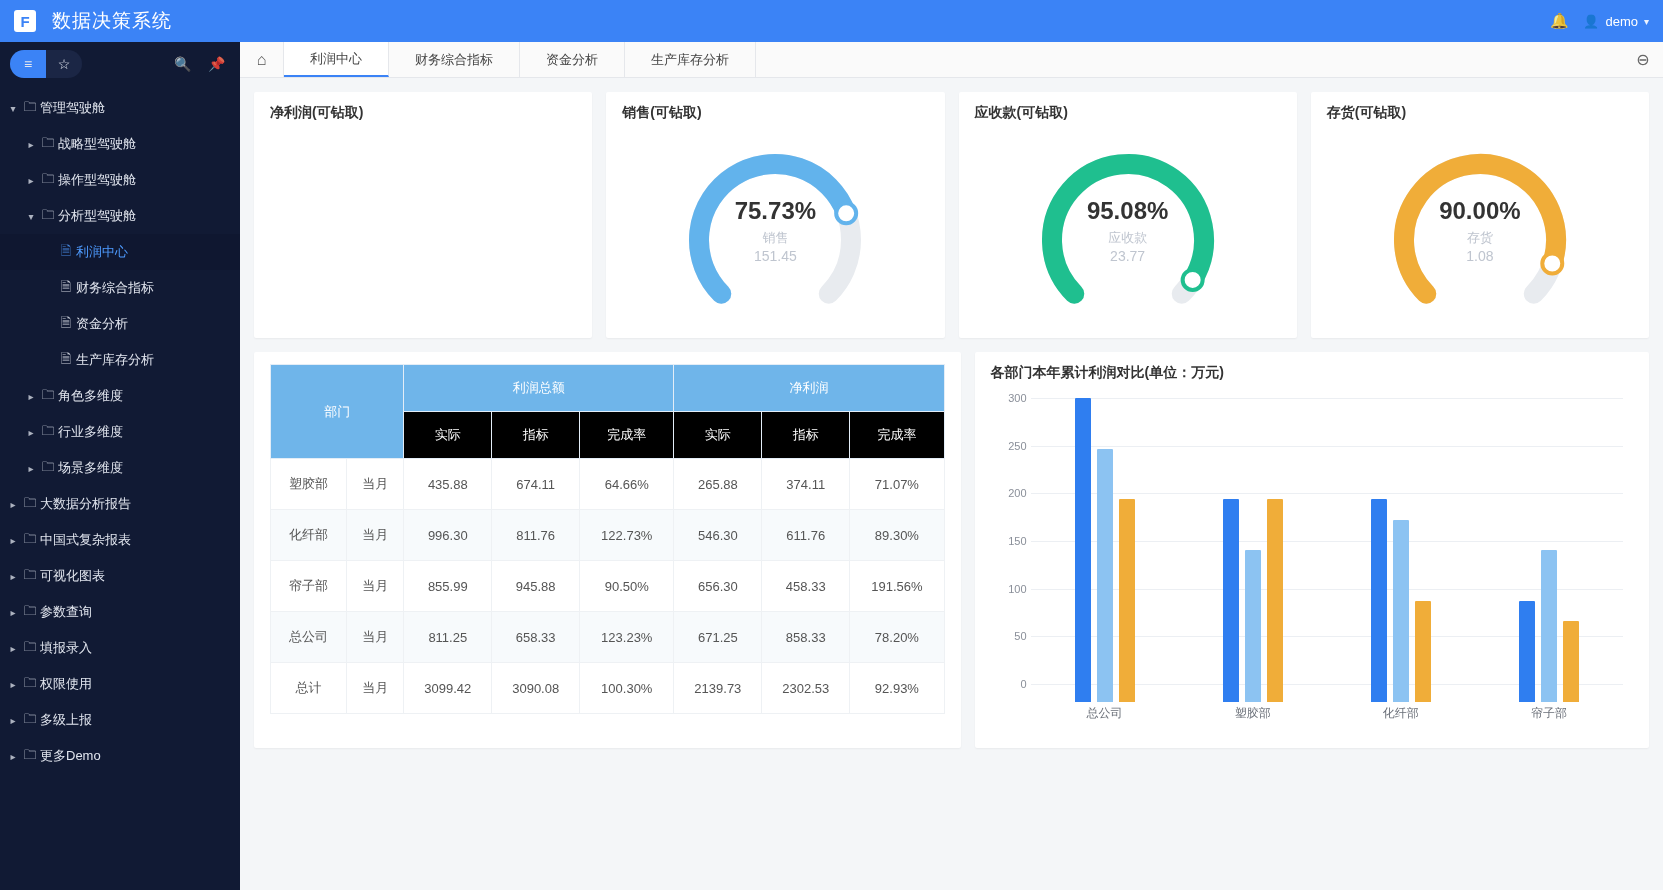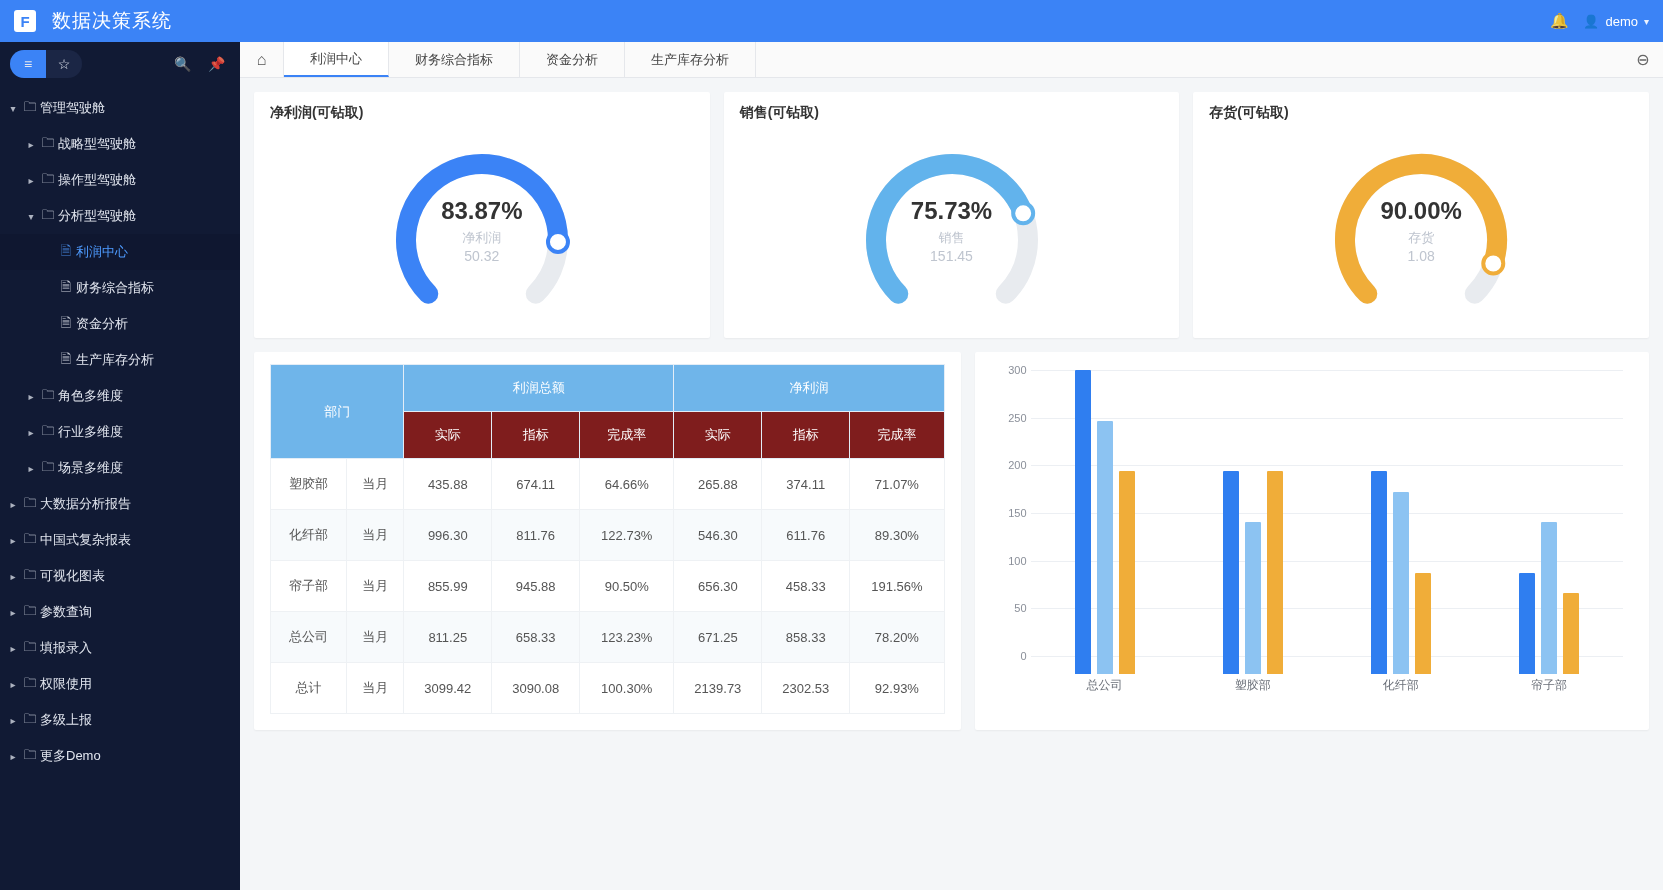--- a/index.html
+++ b/index.html
@@ -56,21 +56,21 @@
 .gauge { position:relative; width:200px; height:180px; }
 .gauge svg { position:absolute; inset:0; }
 .gauge .center { position:absolute; inset:0; display:flex; flex-direction:column; align-items:center; justify-content:center; }
 .gauge .pct { font-size:24px; font-weight:700; color:#333; }
 .gauge .glabel { font-size:13px; color:#bfc5cf; margin-top:4px; }
 .gauge .gval { font-size:14px; color:#bfc5cf; margin-top:1px; }
 
 
 table.profit { width:100%; border-collapse:collapse; font-size:13px; }
 table.profit th { background:#6fb5ea; color:#fff; font-weight:500; padding:14px 6px; border:1px solid #e3edf7; }
-table.profit th.sub { background:#7f1d1d;font-family:Liberation Serif, serif; }
+table.profit th.sub { background:#000000;font-family:Liberation Serif, serif; }
 table.profit td { padding:16px 6px; text-align:center; border:1px solid #eef1f4; color:#555; }
 table.profit tr:nth-child(even) td { background:#f7fafc; }
 .green { color:#19b56e; }
 .red { color:#ef6b57; }
 
 
 .barchart { position:relative; height:340px; padding:6px 10px 0 40px; }
 .bc-grid { position:absolute; left:40px; right:10px; top:6px; bottom:48px; }
 .bc-line { position:absolute; left:0; right:0; height:1px; background:#eceff3; }
 .bc-ylabel { position:absolute; left:-34px; font-size:11px; color:#8a8f99; transform:translateY(-50%); width:30px; text-align:right; }
@@ -214,48 +214,51 @@
       <div id="tabs-host" style="display: contents;"><div class="tab active">利润中心</div><div class="tab">财务综合指标</div><div class="tab">资金分析</div><div class="tab">生产库存分析</div></div>
       <div class="flex1"></div>
       <div class="more">⊖</div>
     </div>
 
     <div class="canvas">
 
       <div class="row" id="gauges-row">
           <div class="card">
             <div class="card-title">净利润(可钻取)</div>
-            <div class="gauge-wrap">
-              <div class="gauge">
-                <svg viewBox="0 0 200 180">
-                  <path d="M 46.25988462982237 153.7401153701776 A 76 76 0 1 1 153.74011537017762 153.7401153701776" fill="none" stroke="#e8ebef" stroke-width="20" stroke-linecap="round"></path>
-                  <path d="M 46.25988462982237 153.7401153701776 A 76 76 0 1 1 175.97569744382747 101.92182151200116" fill="none" stroke="#3b83f6" stroke-width="20" stroke-linecap="round"></path>
-                  <circle cx="175.97569744382747" cy="101.92182151200116" r="10" fill="#fff" stroke="#3b83f6" stroke-width="4"></circle>
-                </svg>
-                <div class="center">
-                  <div class="pct">83.87%</div>
-                  <div class="glabel">净利润</div>
-                  <div class="gval">50.32</div>
-                </div>
-              </div>
-            </div>
           </div>
           <div class="card">
             <div class="card-title">销售(可钻取)</div>
             <div class="gauge-wrap">
               <div class="gauge">
                 <svg viewBox="0 0 200 180">
                   <path d="M 46.25988462982237 153.7401153701776 A 76 76 0 1 1 153.74011537017762 153.7401153701776" fill="none" stroke="#e8ebef" stroke-width="20" stroke-linecap="round"></path>
                   <path d="M 46.25988462982237 153.7401153701776 A 76 76 0 1 1 171.1736058177875 73.34821141284874" fill="none" stroke="#62b3ec" stroke-width="20" stroke-linecap="round"></path>
                   <circle cx="171.1736058177875" cy="73.34821141284874" r="10" fill="#fff" stroke="#62b3ec" stroke-width="4"></circle>
                 </svg>
                 <div class="center">
                   <div class="pct">75.73%</div>
                   <div class="glabel">销售</div>
                   <div class="gval">151.45</div>
+                </div>
+              </div>
+            </div>
+          </div>
+          <div class="card">
+            <div class="card-title">应收款(可钻取)</div>
+            <div class="gauge-wrap">
+              <div class="gauge">
+                <svg viewBox="0 0 200 180">
+                  <path d="M 46.25988462982237 153.7401153701776 A 76 76 0 1 1 153.74011537017762 153.7401153701776" fill="none" stroke="#e8ebef" stroke-width="20" stroke-linecap="round"></path>
+                  <path d="M 46.25988462982237 153.7401153701776 A 76 76 0 1 1 164.65048960325726 139.95390086160708" fill="none" stroke="#1fbf8f" stroke-width="20" stroke-linecap="round"></path>
+                  <circle cx="164.65048960325726" cy="139.95390086160708" r="10" fill="#fff" stroke="#1fbf8f" stroke-width="4"></circle>
+                </svg>
+                <div class="center">
+                  <div class="pct">95.08%</div>
+                  <div class="glabel">应收款</div>
+                  <div class="gval">23.77</div>
                 </div>
               </div>
             </div>
           </div>
           <div class="card">
             <div class="card-title">存货(可钻取)</div>
             <div class="gauge-wrap">
               <div class="gauge">
                 <svg viewBox="0 0 200 180">
                   <path d="M 46.25988462982237 153.7401153701776 A 76 76 0 1 1 153.74011537017762 153.7401153701776" fill="none" stroke="#e8ebef" stroke-width="20" stroke-linecap="round"></path>
@@ -339,20 +342,21 @@
                   <td class="green">100.30%</td>
                   <td>2139.73</td>
                   <td>2302.53</td>
                   <td class="red">92.93%</td>
                 </tr>
               </tbody>
           </table>
         </div>
 
         <div class="card" style="flex:1">
+          <div class="card-title">各部门本年累计利润对比(单位：万元)</div>
           <div class="barchart">
             <div class="bc-grid" id="bc-grid">
                 <div class="bc-line" style="top: 100%;"></div>
                 <div class="bc-ylabel" style="top: 100%;">0</div>
                 <div class="bc-line" style="top: 83.3333%;"></div>
                 <div class="bc-ylabel" style="top: 83.3333%;">50</div>
                 <div class="bc-line" style="top: 66.6667%;"></div>
                 <div class="bc-ylabel" style="top: 66.6667%;">100</div>
                 <div class="bc-line" style="top: 50%;"></div>
                 <div class="bc-ylabel" style="top: 50%;">150</div>

